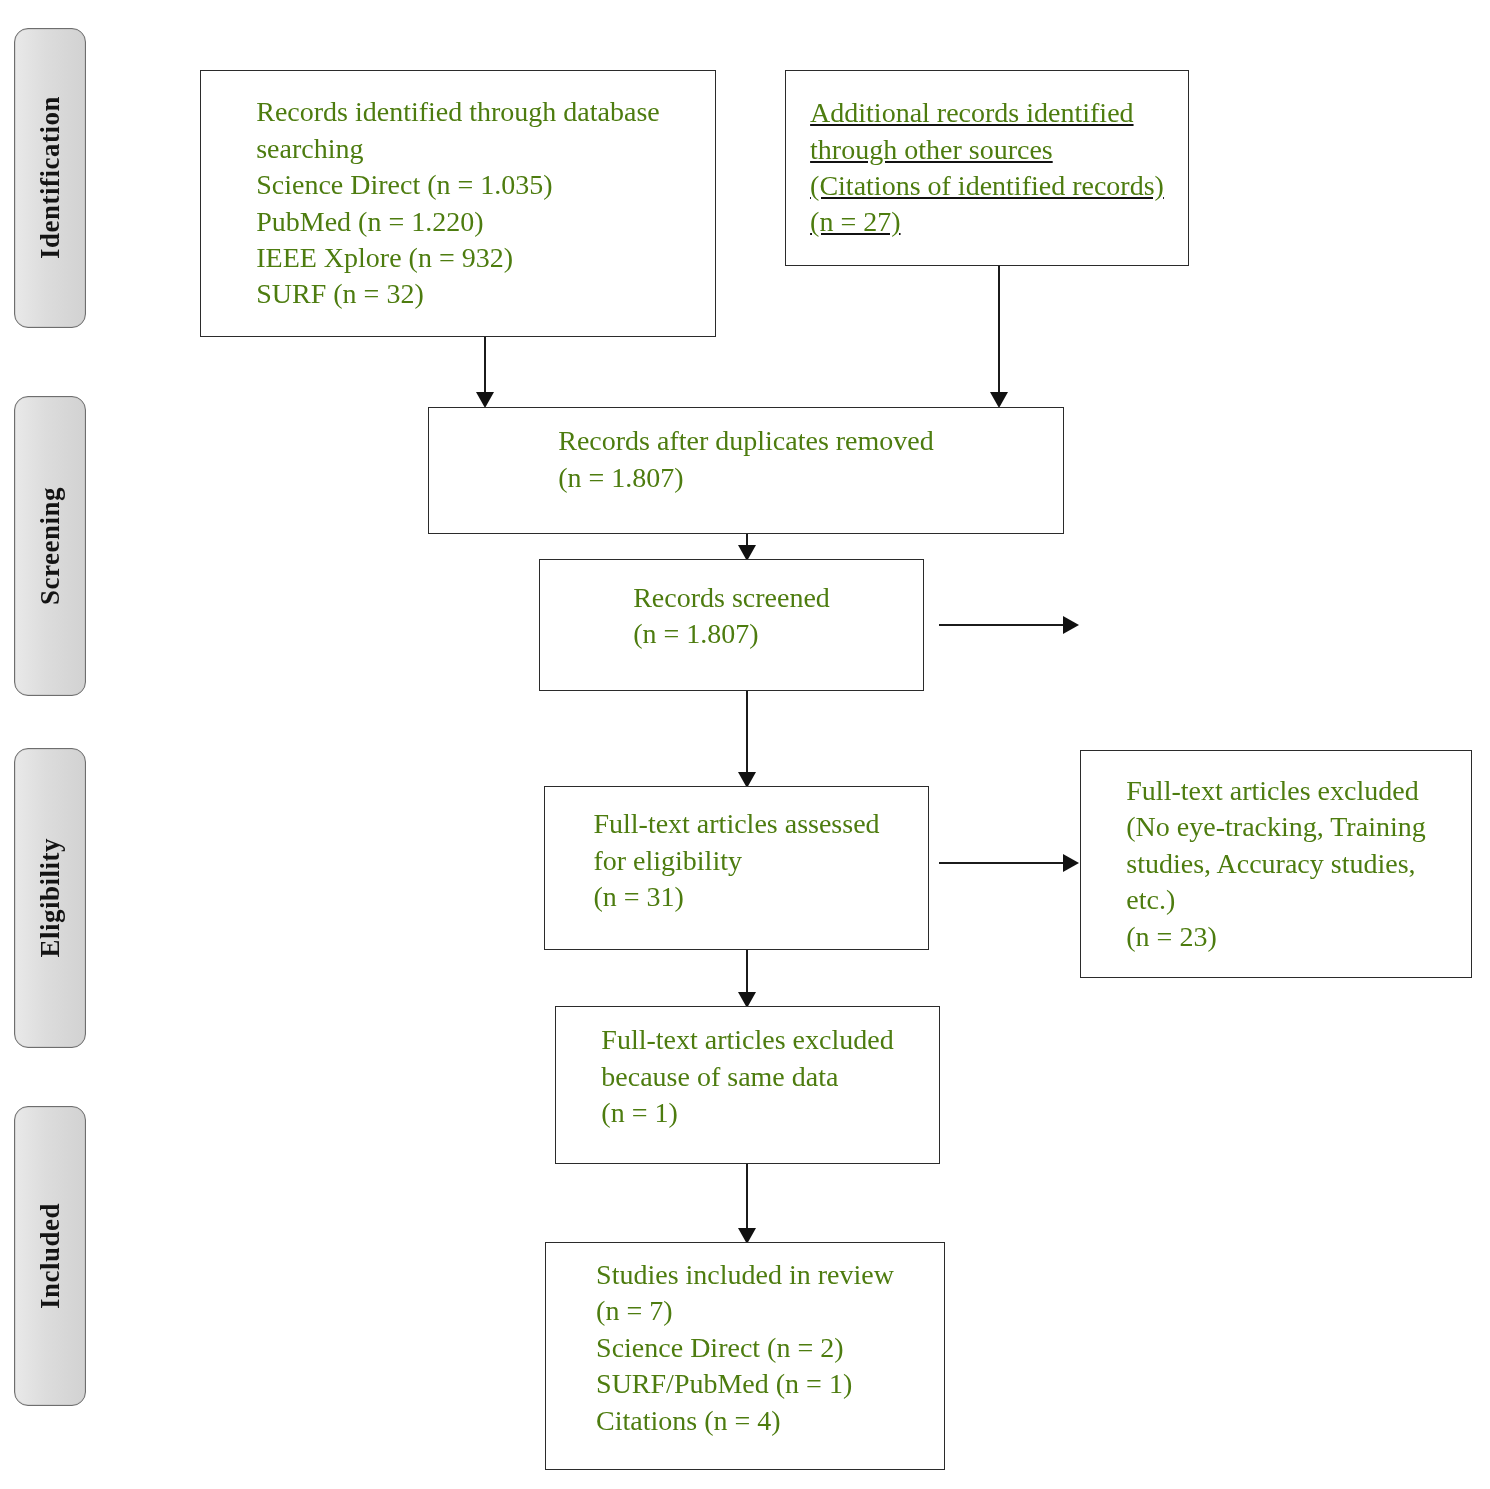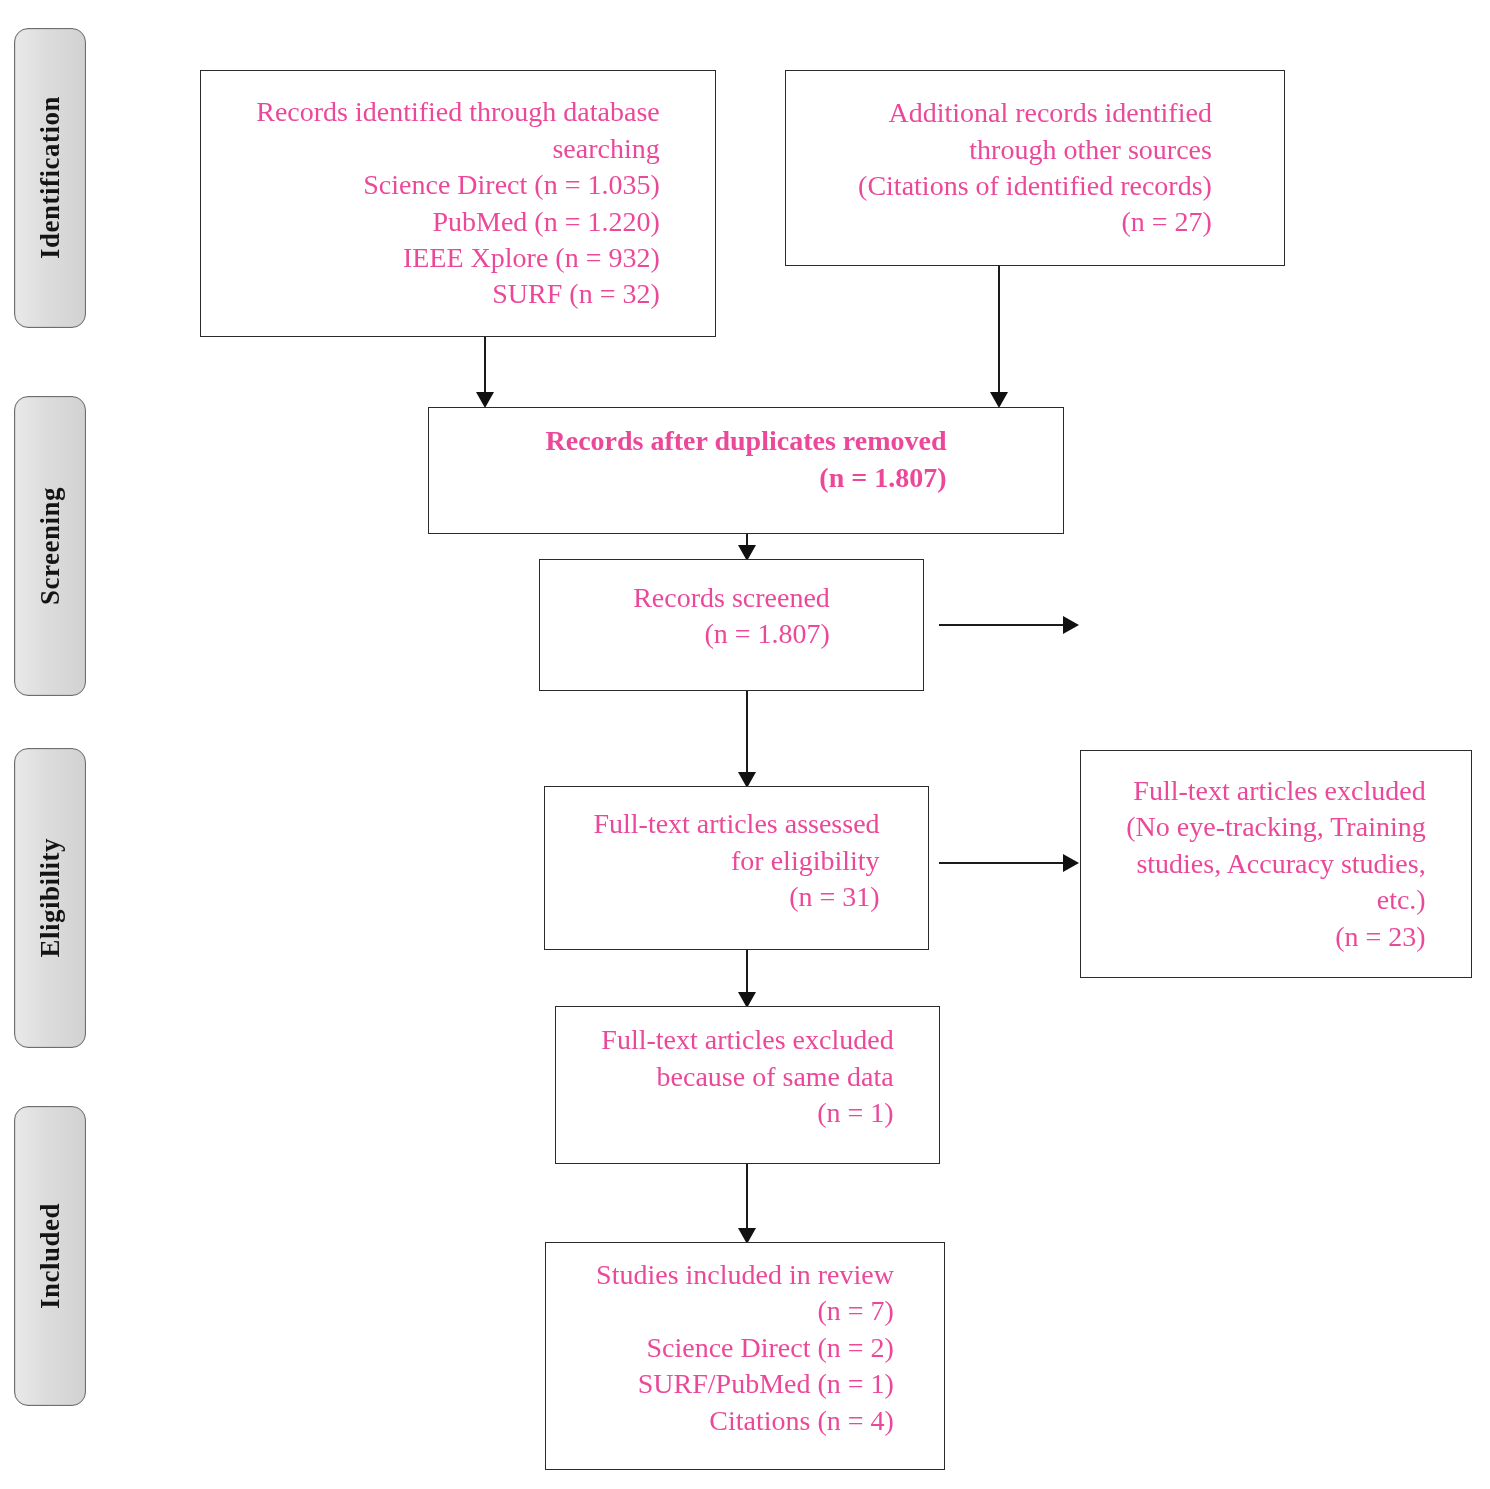--- a/index.html
+++ b/index.html
@@ -46,24 +46,24 @@
     position: absolute;
     box-sizing: border-box;
     border: 1.6px solid #2b2b2b;
     background: #ffffff;
     display: flex;
     align-items: center;
     justify-content: center;
     padding: 4px 10px;
   }
   .fbox-text {
-    text-align: right;
+    text-align: left;
     font-size: 28px;
     line-height: 1.30;
-    color: #ec4899;
+    color: #4d7c0f;
     white-space: pre-line;
   }
   
   .vline {
     position: absolute;
     width: 2px;
     background: #1b1b1b;
   }
   .hline {
     position: absolute;
@@ -134,29 +134,29 @@
 
   <div class="fbox" style="left:200px; top:70px; width:516px; height:267px;">
     <div class="fbox-text">Records identified through database
 searching
 Science Direct (n = 1.035)
 PubMed (n = 1.220)
 IEEE Xplore (n = 932)
 SURF (n = 32)</div>
   </div>
 
-  <div class="fbox" style="left:785px; top:70px; width:500px; height:196px;">
+  <div class="fbox" style="left:785px; top:70px; width:404px; height:196px;text-decoration:underline;">
     <div class="fbox-text">Additional records identified
 through other sources
 (Citations of identified records)
 (n = 27)</div>
   </div>
 
   <div class="fbox" style="left:428px; top:407px; width:636px; height:127px;">
-    <div class="fbox-text" style="margin-bottom:22px;font-weight:bold;">Records after duplicates removed
+    <div class="fbox-text" style="margin-bottom:22px;">Records after duplicates removed
 (n = 1.807)</div>
   </div>
 
   <div class="fbox" style="left:539px; top:559px; width:385px; height:132px;">
     <div class="fbox-text" style="margin-bottom:18px;">Records screened
 (n = 1.807)</div>
   </div>
 
 
   <div class="fbox" style="left:544px; top:786px; width:385px; height:164px;">

